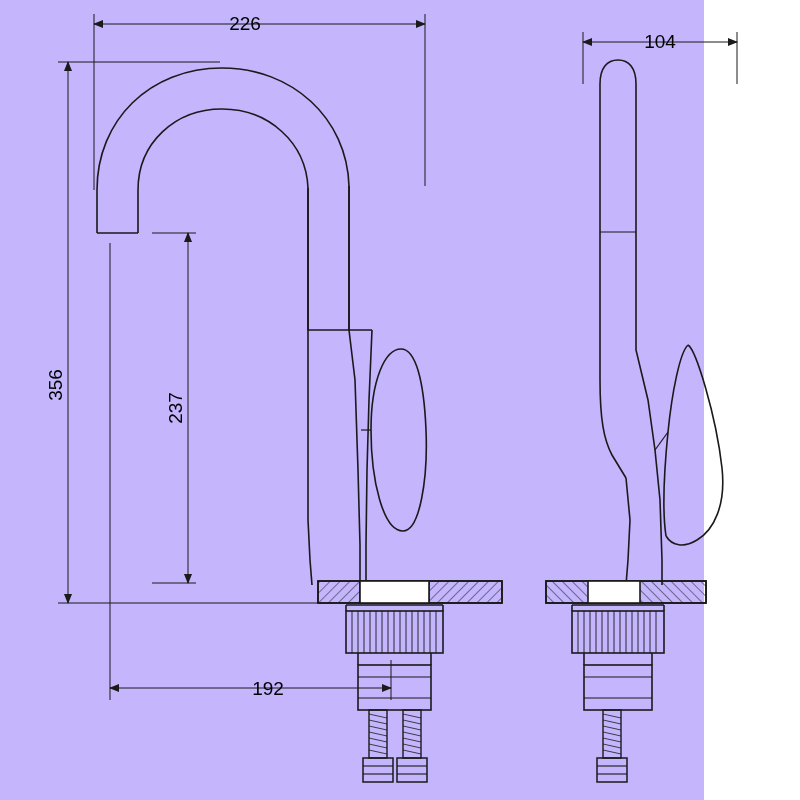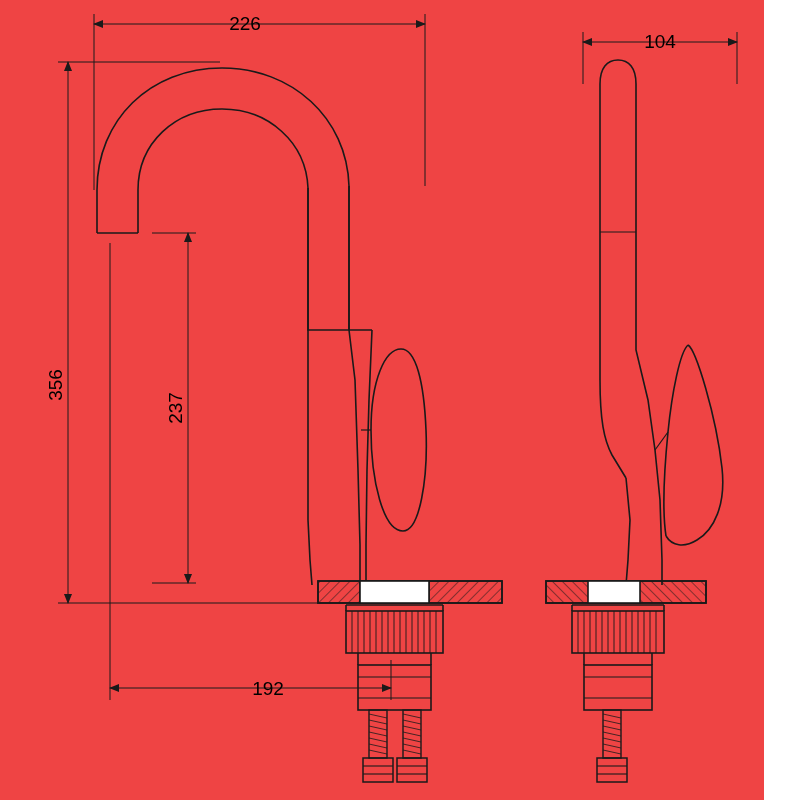--- a/index.html
+++ b/index.html
@@ -8,23 +8,23 @@
     background: #ffffff;
   }
   body {
     width: 800px;
     height: 800px;
     font-family: "Liberation Sans", sans-serif;
     overflow: hidden;
   }
   #stage {
     position: relative;
-    width: 764px;
+    width: 704px;
     height: 800px;
-    background: #ef4444;
+    background: #c4b5fd;
   }
   svg.drawing {
     position: absolute;
     left: 0;
     top: 0;
     width: 800px;
     height: 800px;
   }
   .dim-text {
     font-family: "Liberation Sans", sans-serif;

